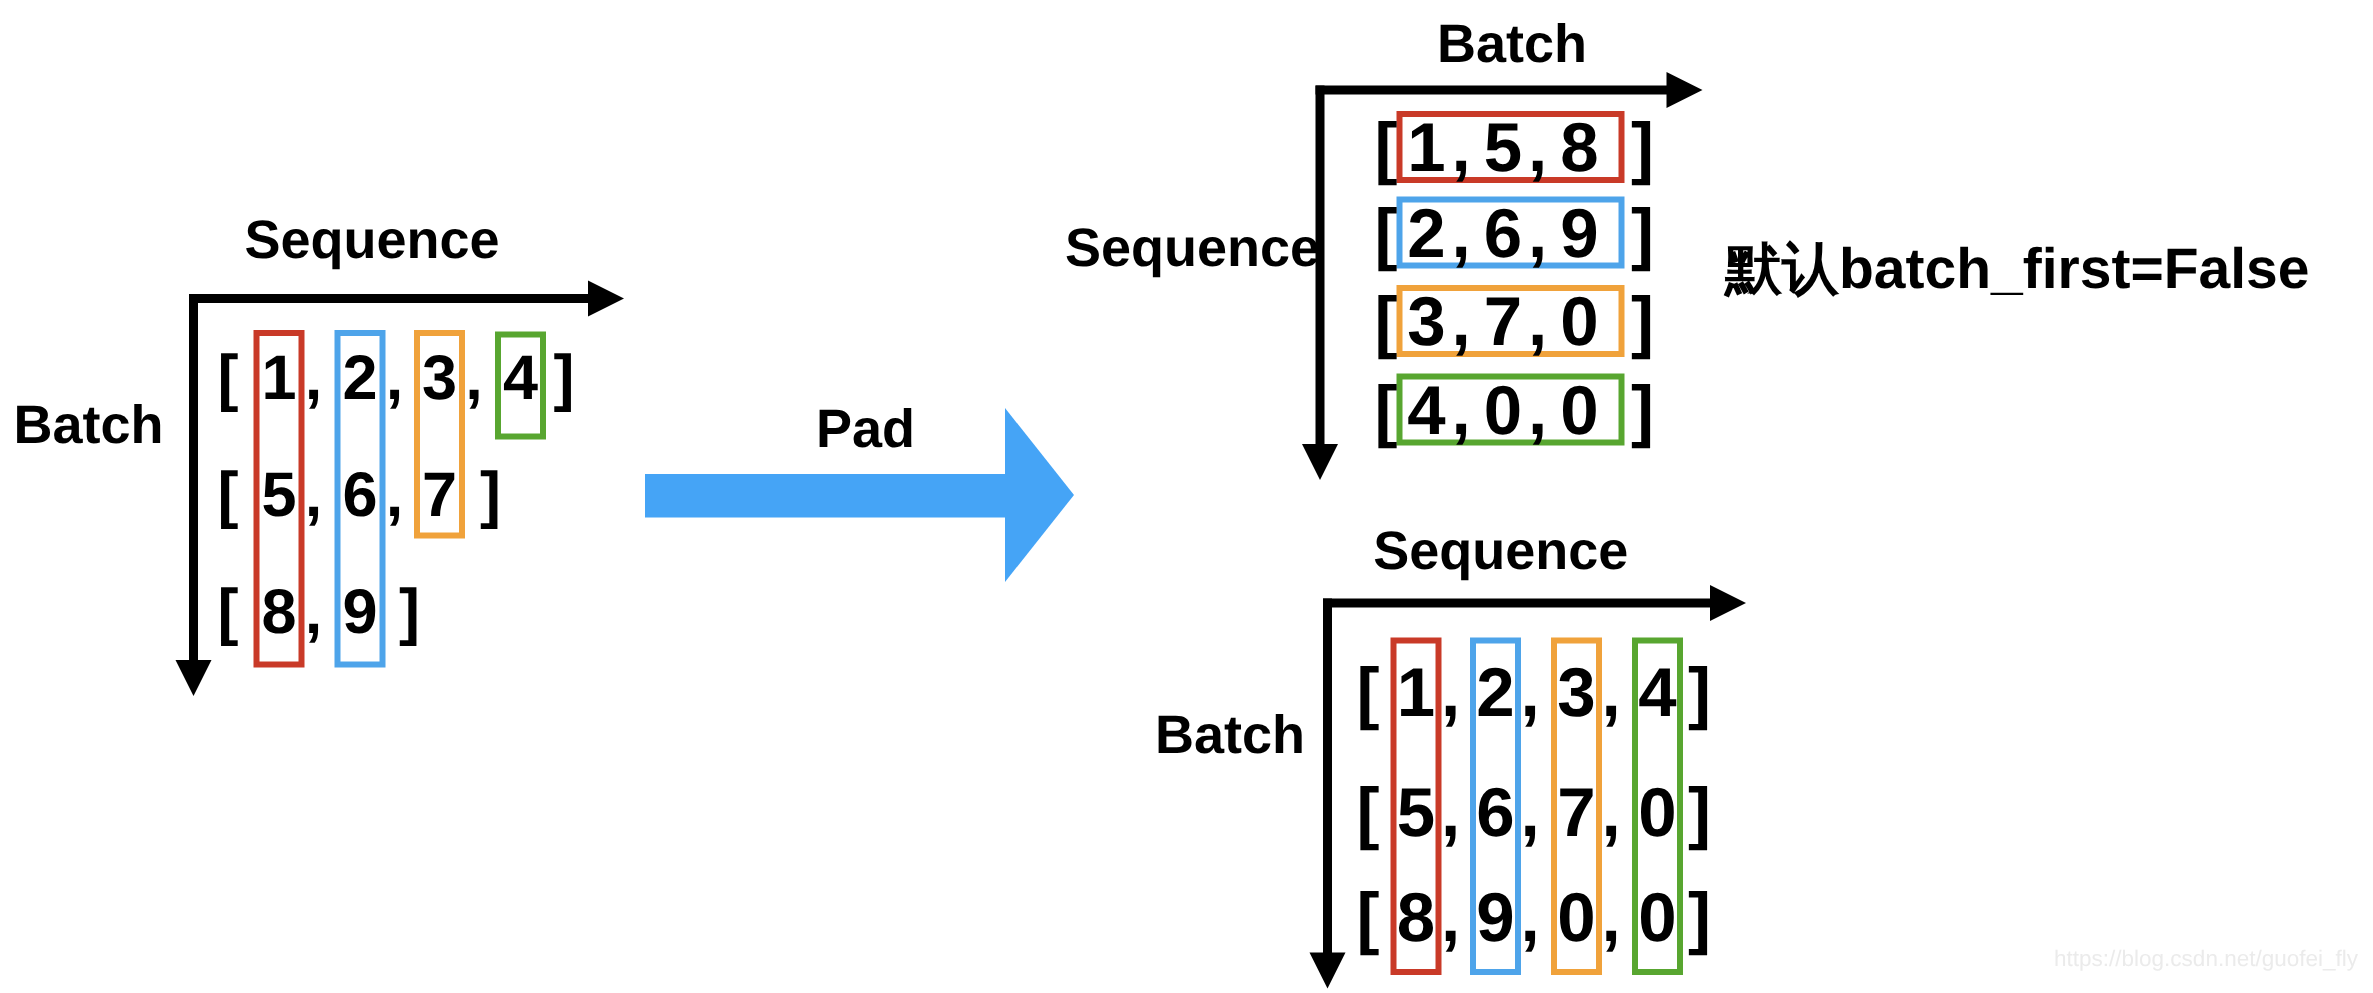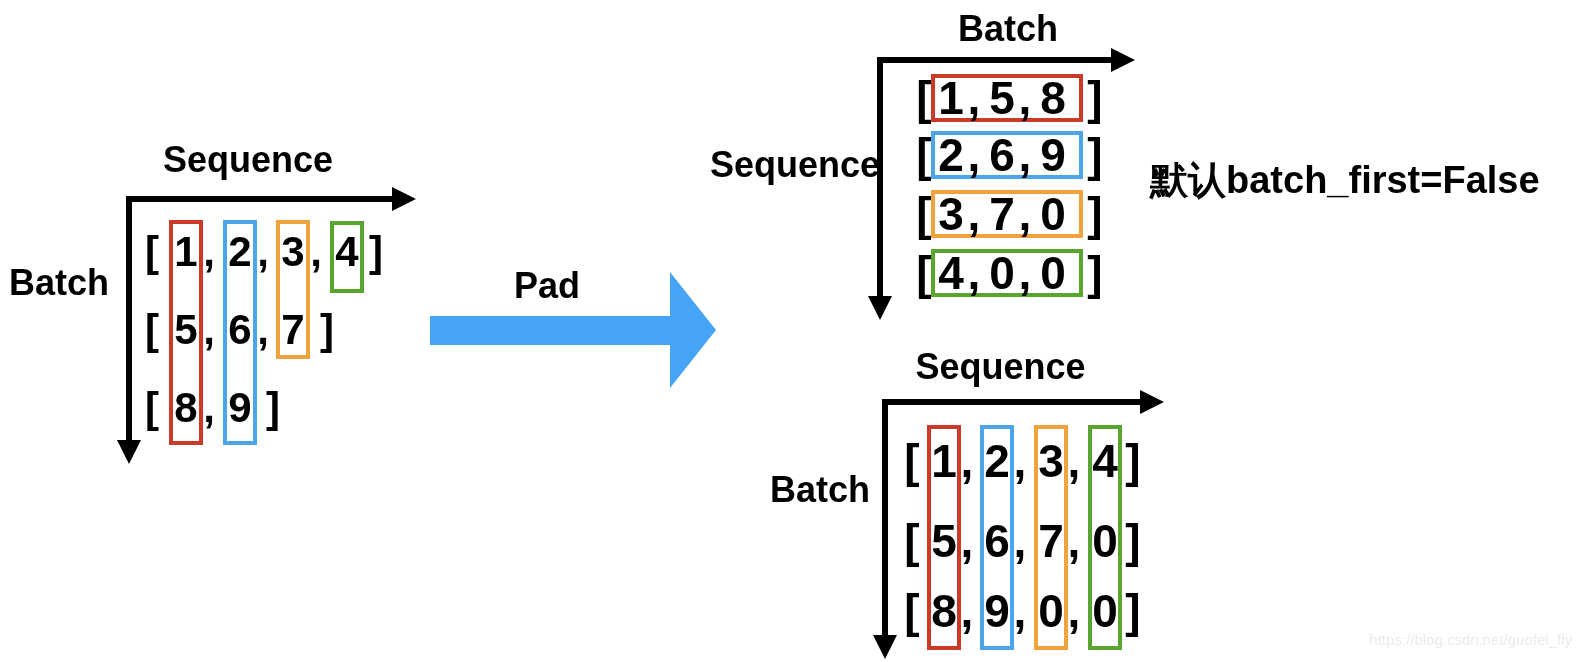--- a/index.html
+++ b/index.html
@@ -61,21 +61,21 @@
     <span style="left:175px;width:24px;">]</span>
   </div>
   <div class="mrow mrow-l" style="left:140px;top:386px;width:260px;">
     <span style="left:0;width:24px;">[</span>
     <span style="left:28px;width:36px;">8</span>
     <span style="left:62px;width:14px;">,</span>
     <span style="left:82px;width:36px;">9</span>
     <span style="left:121px;width:24px;">]</span>
   </div>
 
-  <div class="lbl" style="left:492px;top:267px;width:110px;">Pad</div>
+  <div class="lbl" style="left:522px;top:267px;width:110px;">Pad</div>
   <div class="pad-body" style="left: 430px; top: 316px; width: 240px; height: 29px; background-color: rgb(69, 164, 246);"></div>
   <div class="pad-head" style="left: 670px; top: 272px; border-left-color: rgb(69, 164, 246);"></div>
 
   <div class="lbl" style="left:944px;top:10px;width:128px;">Batch</div>
   <div class="lbl right" style="left:680px;top:146px;width:200px;">Sequence</div>
 
   <div class="hline" style="left:877px;top:57px;width:236px;height:6px;"></div>
   <div class="head-right" style="left:1111px;top:48px;"></div>
   <div class="vline" style="left:877px;top:57px;width:6px;height:241px;"></div>
   <div class="head-down" style="left:868px;top:296px;"></div>

